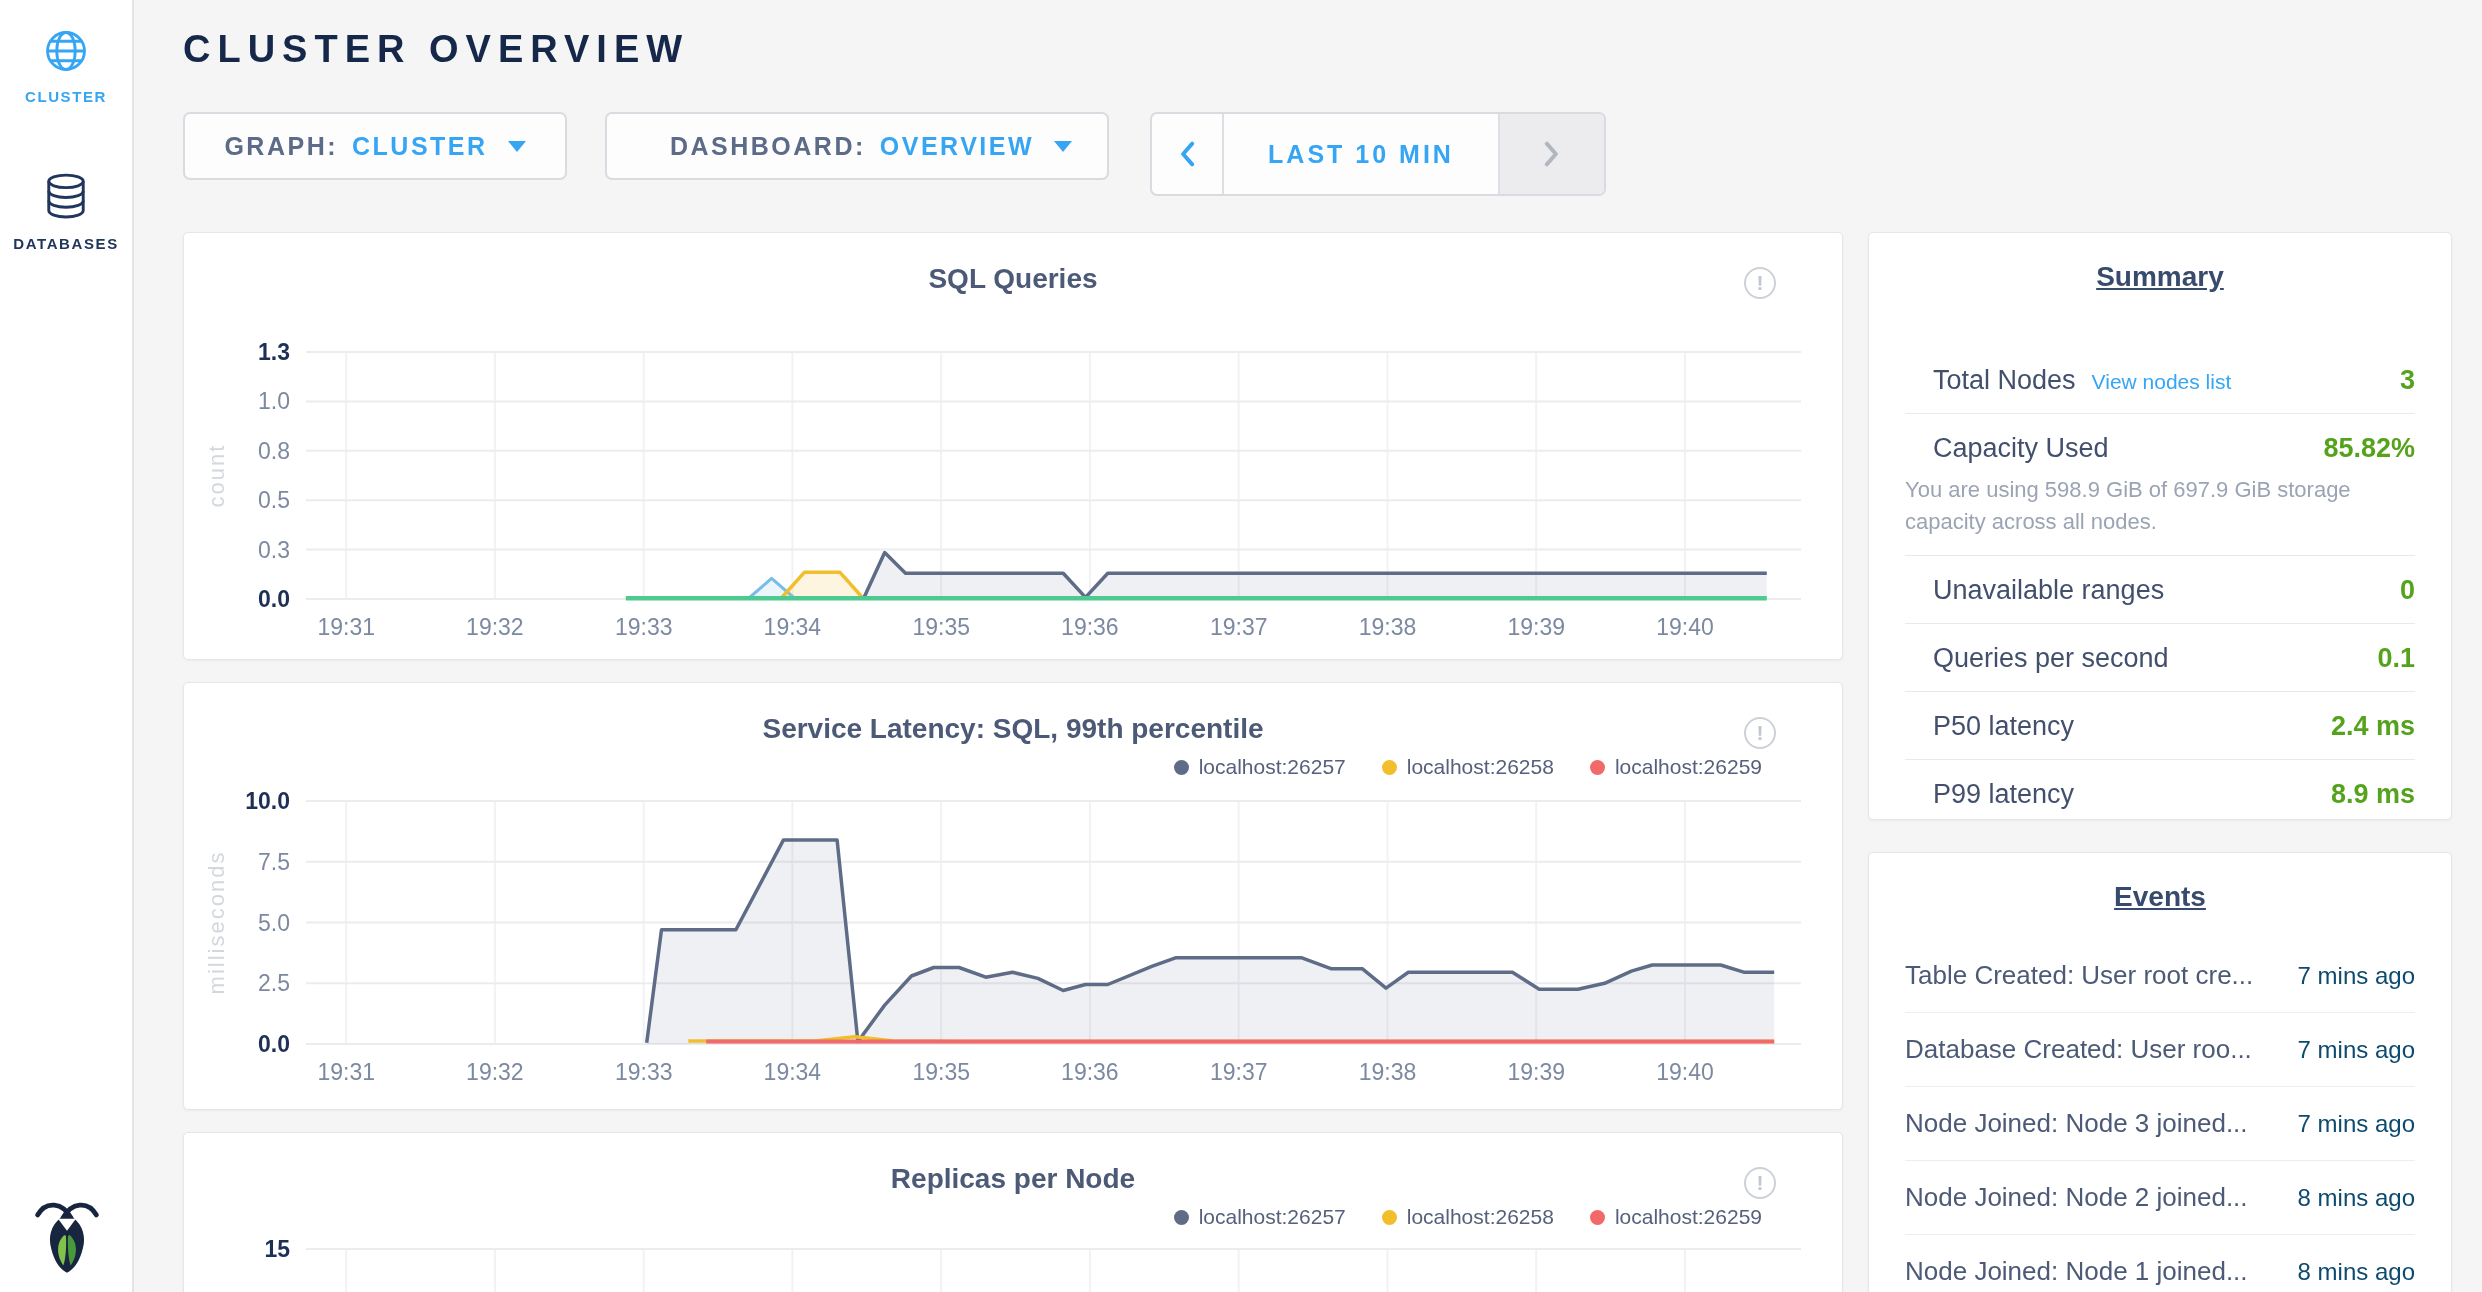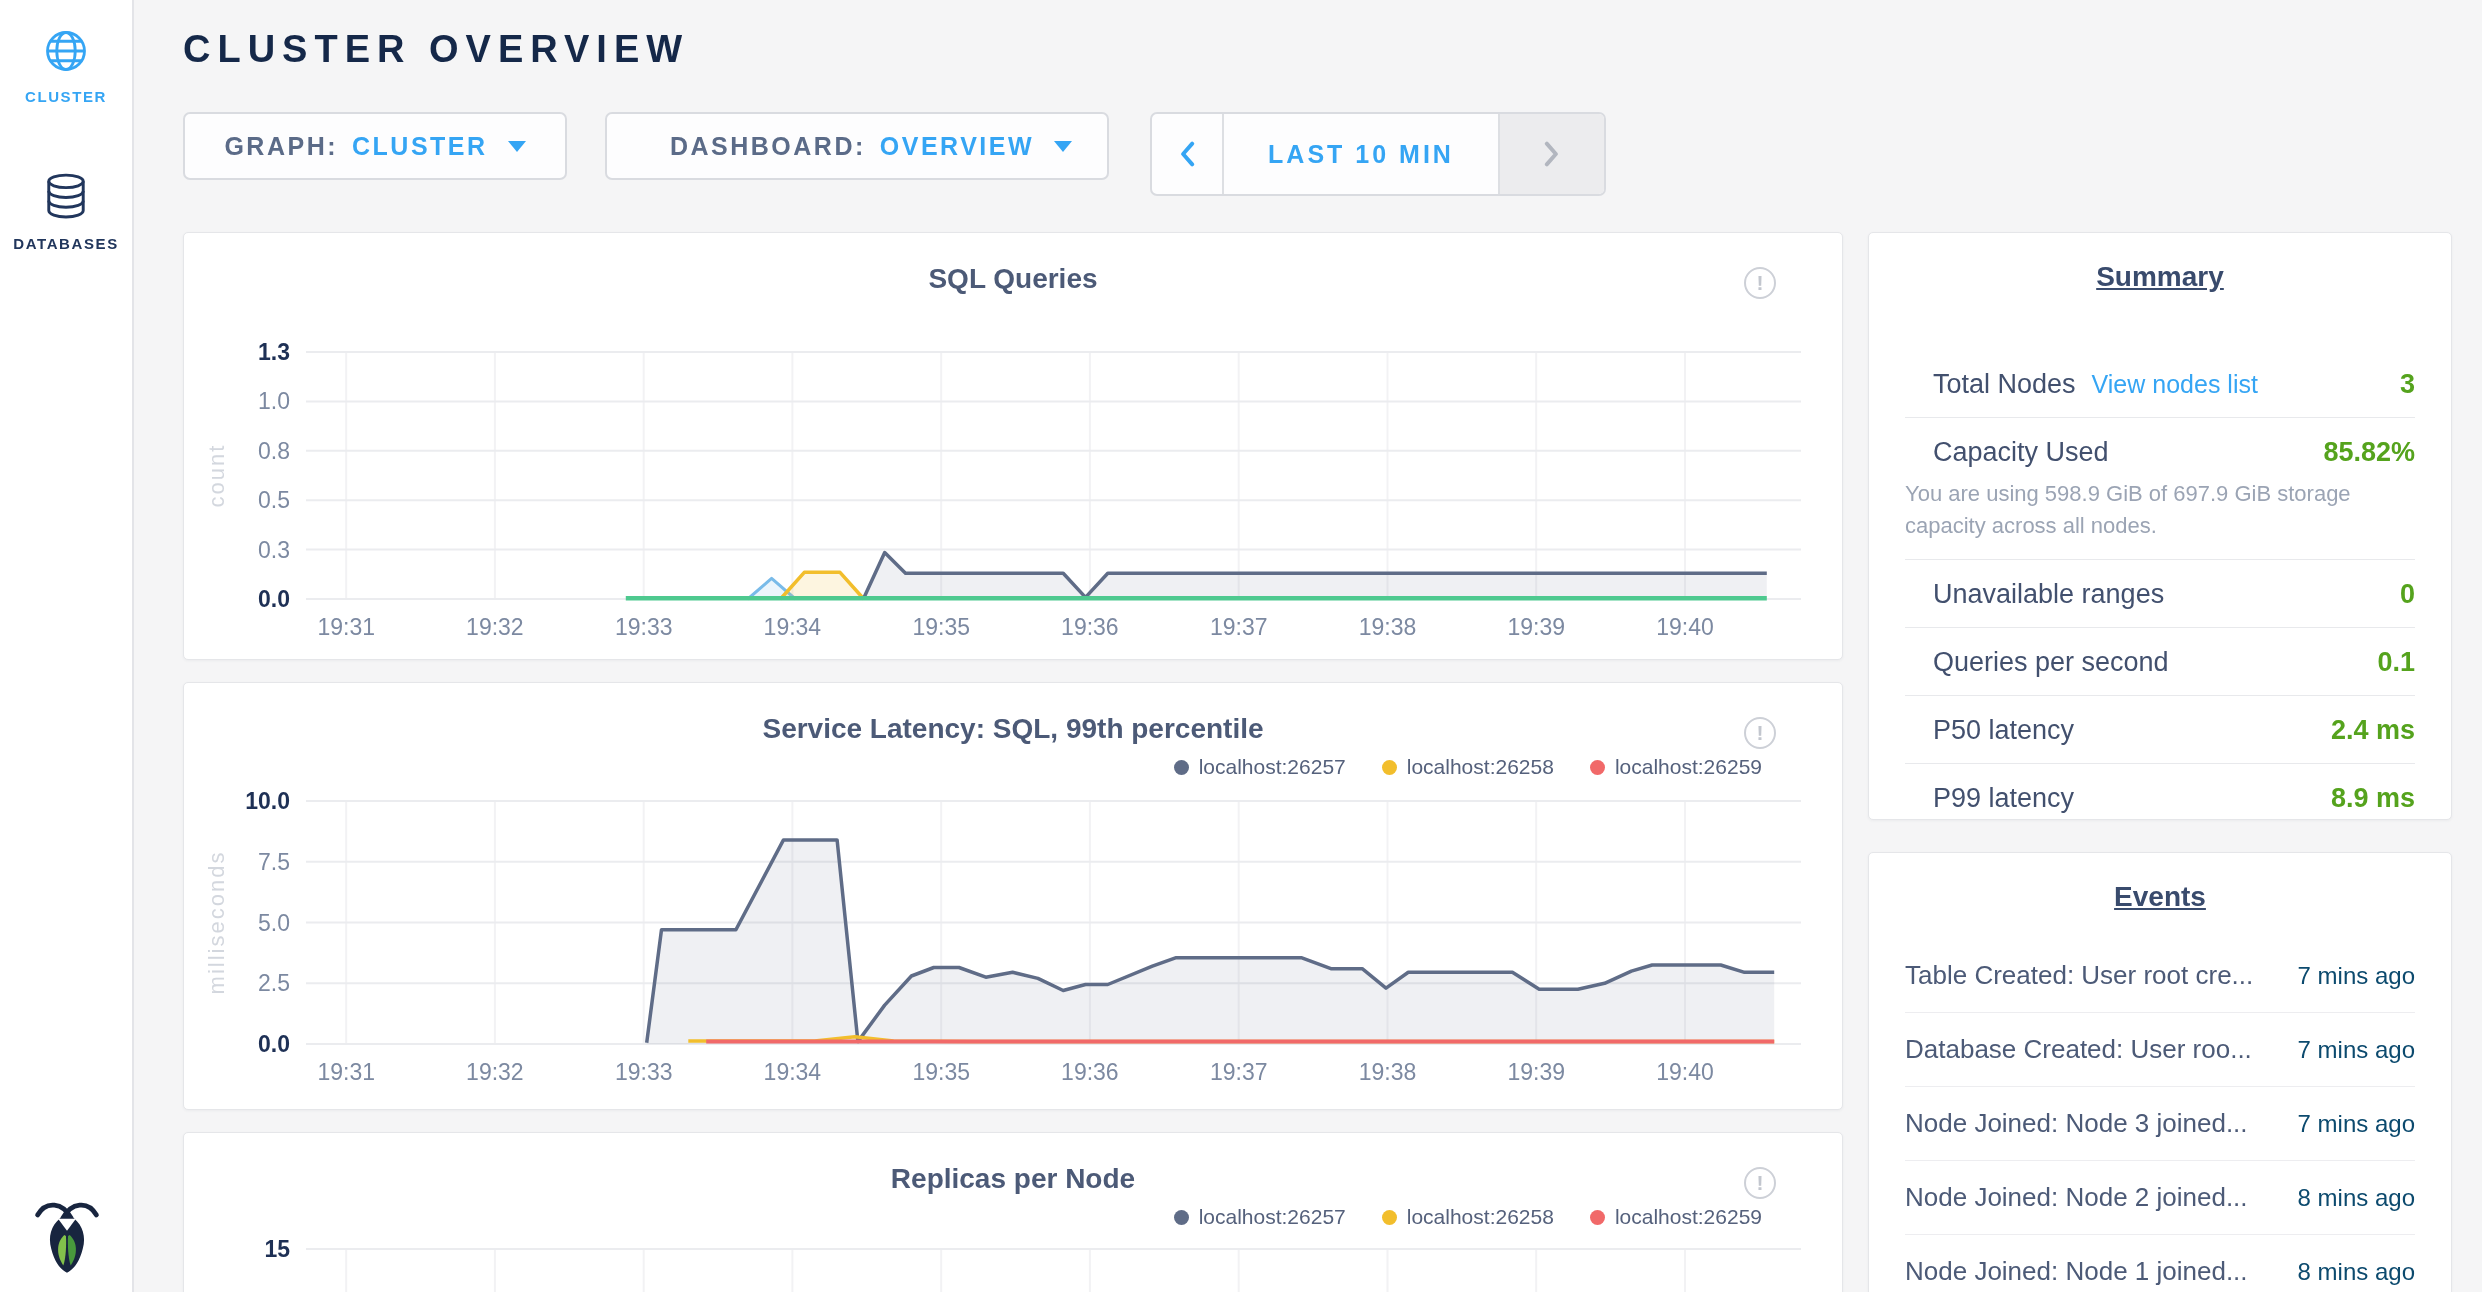--- a/index.html
+++ b/index.html
@@ -53,21 +53,21 @@
 
   
   .summary-card { left:1868px; top:232px; width:584px; height:588px; }
   .events-card { left:1868px; top:852px; width:584px; height:520px; }
   .panel-title { position:absolute; left:0; right:0; top:28px; text-align:center; font-size:28px; font-weight:700; color:#394b6d;text-decoration:underline; }
   .panel-body { position:absolute; left:36px; right:36px; top:86px; }
   .srow { border-bottom:1px solid #e8e9ec; padding:19px 0 17px 0; }
   .srow:last-child { border-bottom:none; }
   .srow-top { display:flex; align-items:baseline; }
   .slabel { font-size:27px; color:#42506e;margin-left:28px; }
-  .slink { font-size:25px; color:#35a5f4; margin-left:16px; cursor:pointer; text-decoration:none;margin-top:32px; }
+  .slink { font-size:21px; color:#35a5f4; margin-left:16px; cursor:pointer; text-decoration:none;margin-top:32px; }
   .svalue { font-size:27px; font-weight:700; color:#55a31d; margin-left:auto; }
   .ssub { font-size:22px; color:#9ba4b4; line-height:1.45; margin-top:10px; }
   .erow { display:flex; align-items:baseline; border-bottom:1px solid #ededf0; padding:21px 0; }
   .etext { font-size:26px; color:#4c5a77; white-space:nowrap; overflow:hidden; }
   .etime { font-size:24px; color:#0c4a6e; margin-left:auto; padding-left:16px; white-space:nowrap; }
 </style>
 </head>
 <body>
 
 <div id="app">

